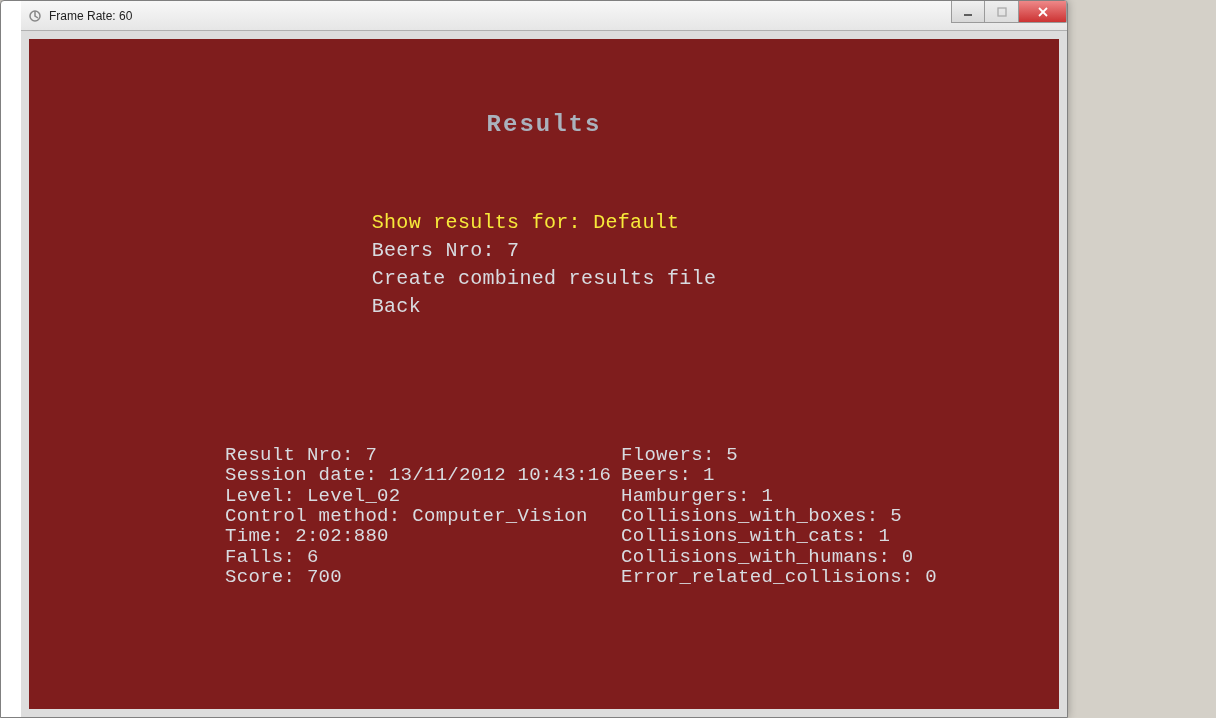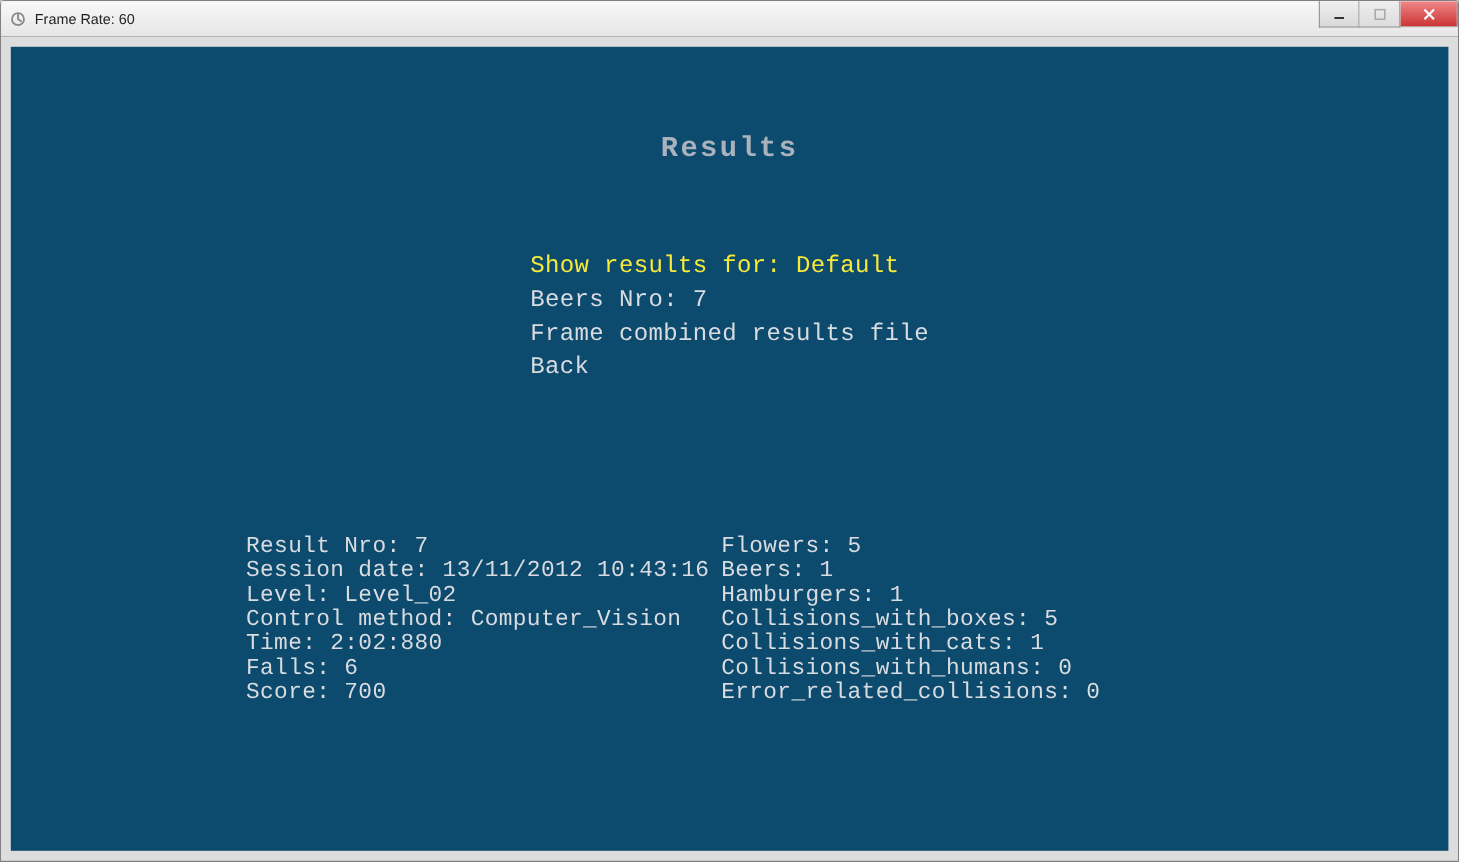--- a/index.html
+++ b/index.html
@@ -7,28 +7,29 @@
       font-family: sans-serif;
       background: #d4d0c8;
       width: 1216px;
       height: 718px;
       overflow: hidden;
     }
     .window {
       position: absolute;
       left: 0;
       top: 0;
-      width: 1216px;
+      width: 1068px;
       height: 718px;
       border: 1px solid #808080;
       border-radius: 4px 4px 0 0;
       box-shadow: 0 0 8px rgba(0,0,0,0.3);
       background: #fff;
       display: flex;
       flex-direction: column;
+      padding-left: 20px;
     }
     .titlebar {
       height: 30px;
       background: linear-gradient(to bottom, #f8f8f8, #e6e6e6);
       border-bottom: 1px solid #b0b0b0;
       display: flex;
       align-items: center;
       justify-content: space-between;
       padding-left: 6px;
       font-size: 12px;
@@ -68,21 +69,21 @@
     }
     .win-btn.max { color: #aaa; background: linear-gradient(to bottom,#eee,#ddd);}
     .content-outer {
       flex: 1;
       background: #ddd;
       padding: 8px;
     }
     .content {
       width: 100%;
       height: 100%;
-      background: #0c4a6e;
+      background: #7f1d1d;
       position: relative;
       font-family: "Consolas", "Courier New", monospace;
       color: #eef0f2;
       letter-spacing: 0.3px;
     }
     .heading {
       position: absolute;
       left: 50%; transform: translateX(-50%);
       top: 72px;
       font-size: 24px;
@@ -158,21 +159,21 @@
     <div class="content">
       <div class="heading">Results</div>
 
       <div class="menu">
         <div class="yellow menu-item">
           <span>Show results for: </span><span>Default</span>
         </div>
         <div class="gray menu-item">
           <span>Beers Nro: </span><span>7</span>
         </div>
-        <div class="gray menu-item">Frame combined results file</div>
+        <div class="gray menu-item">Create combined results file</div>
         <div class="gray menu-item">Back</div>
       </div>
 
 
       <div class="cols">
         <div class="col1">Result Nro: 7
 Session date: 13/11/2012 10:43:16
 Level: Level_02
 Control method: Computer_Vision
 Time: 2:02:880

